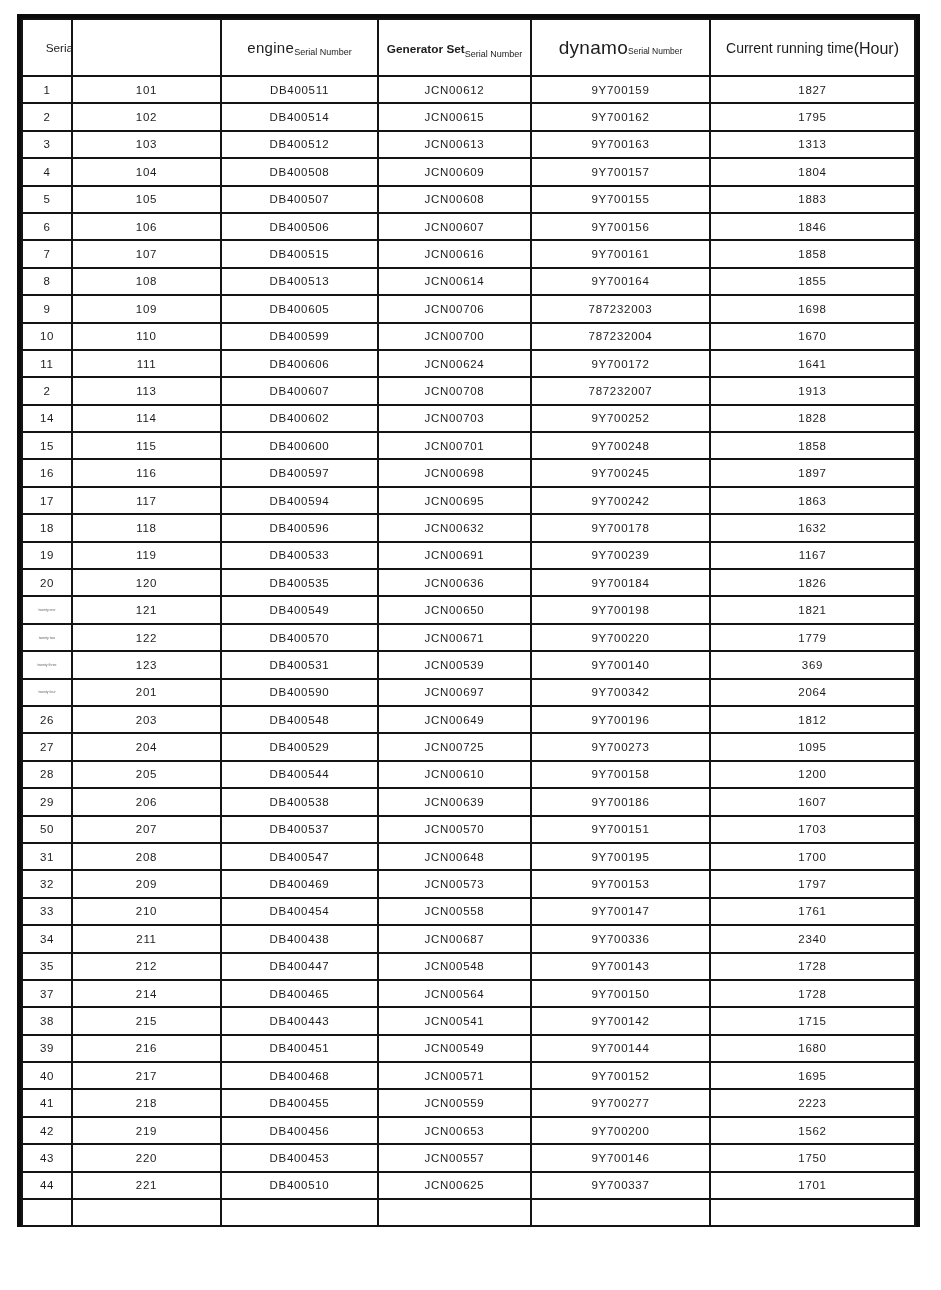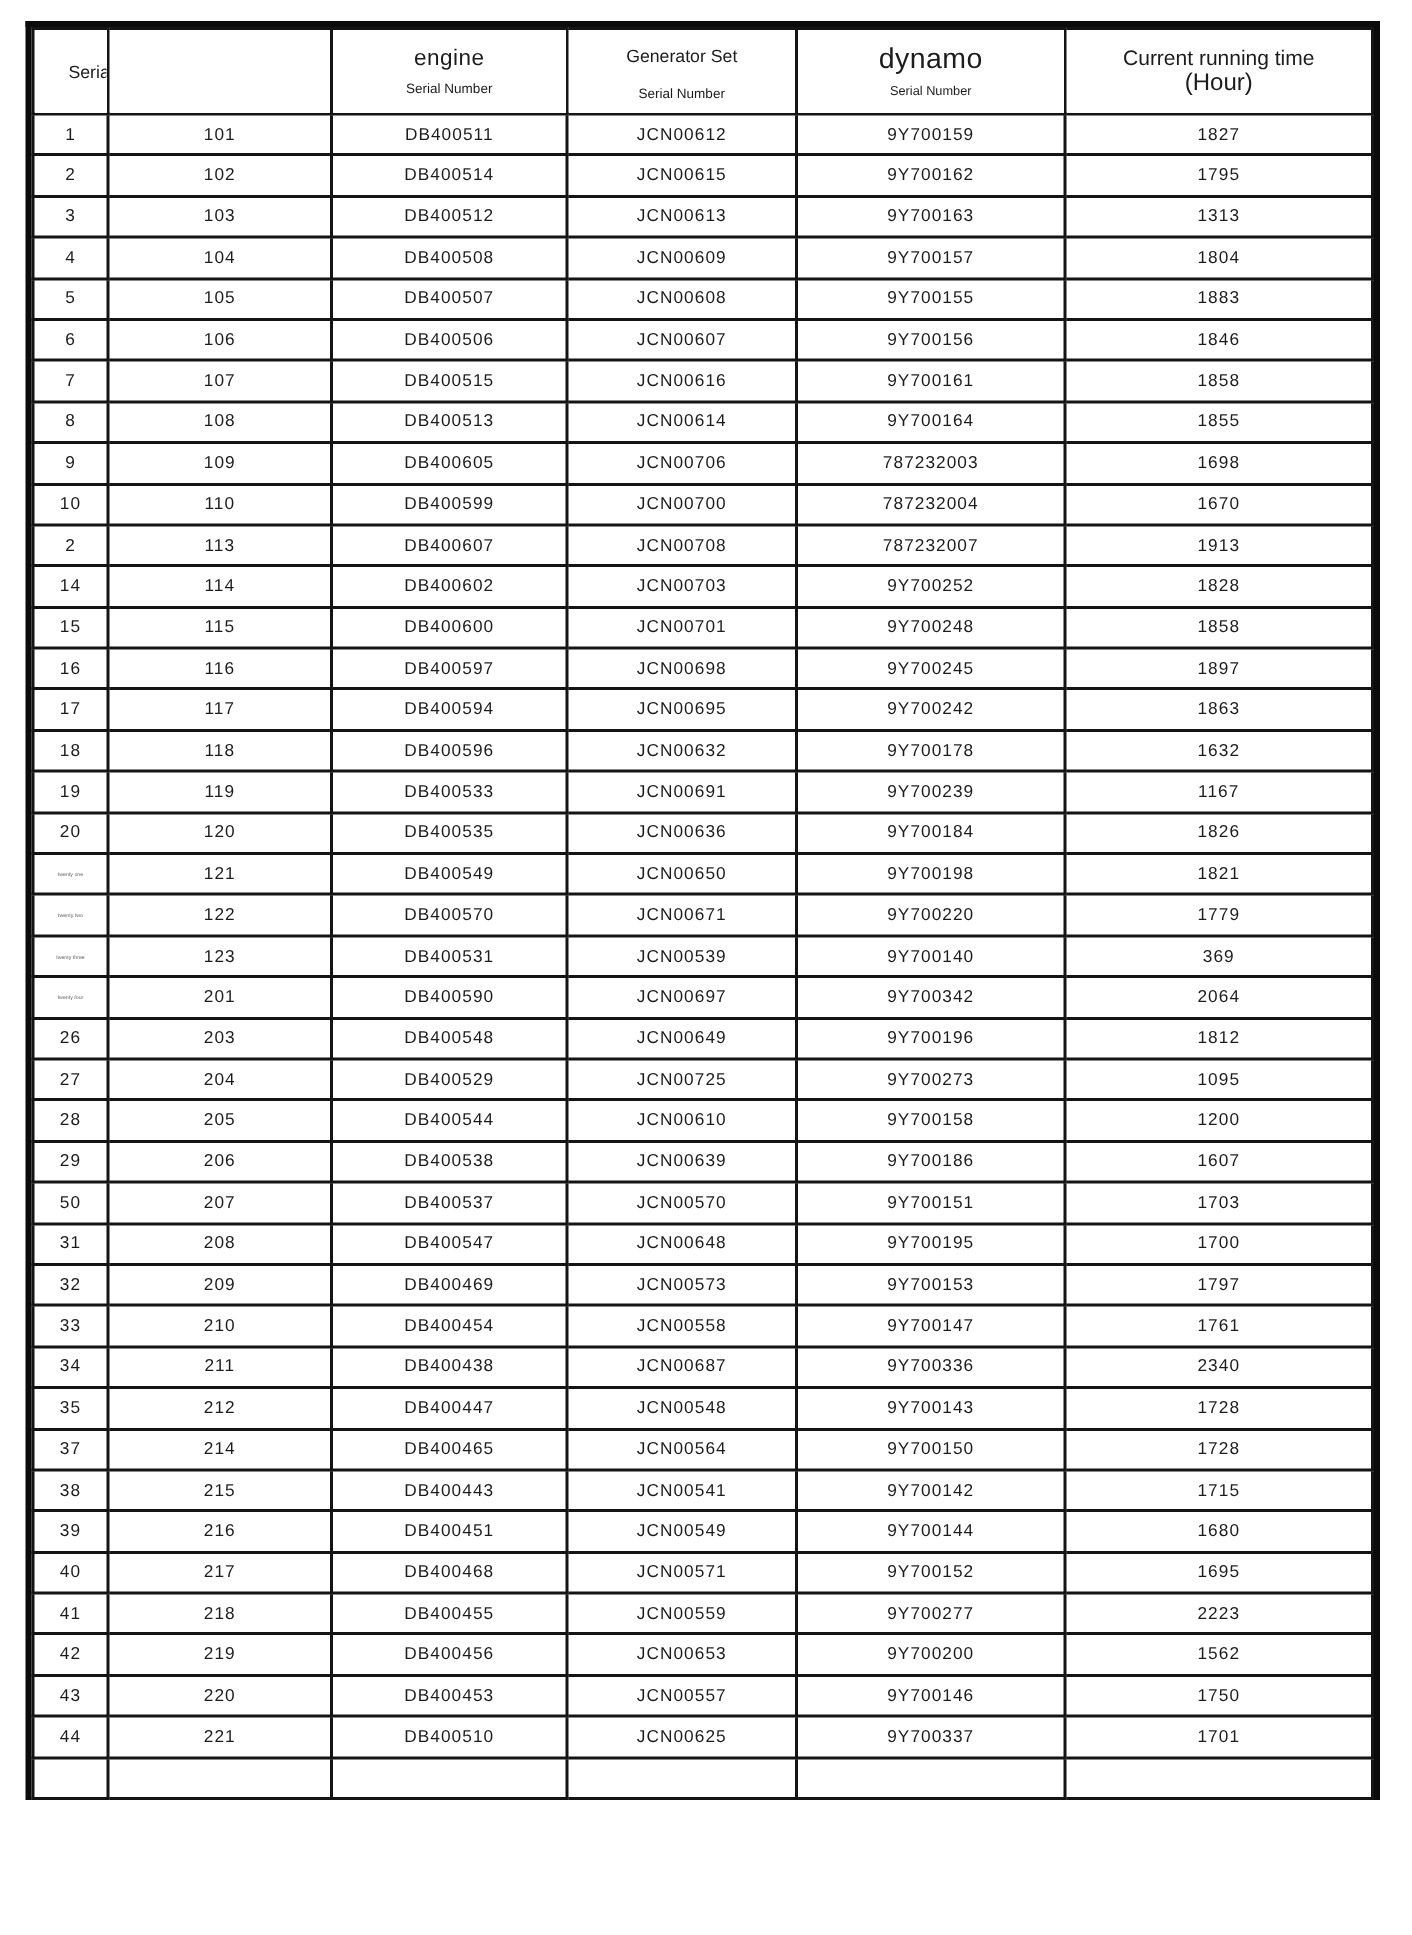--- a/index.html
+++ b/index.html
@@ -65,30 +65,30 @@
     display: flex;
     align-items: center;
     justify-content: center;
     font-size: 11.8px;
     white-space: nowrap;
     z-index: 2;
     pointer-events: none;
   }
   .hcol {
     display: flex;
-    flex-direction: column;
+    flex-direction: row;
     align-items: center;
     justify-content: center;
     height: 100%;
   }
   .hcol .t1, .hcol .t2 { line-height: 1; }
 
   .col-engine  .t1 { font-size: 15px; letter-spacing: 0.3px; }
   .col-engine  .t2 { font-size: 9px;  margin-top: 9px; }
-  .col-genset  .t1 { font-size: 11.8px; margin-top: 4px; }
+  .col-genset  .t1 { font-size: 11.8px; margin-top: 4px; font-weight: bold; }
   .col-genset  .t2 { font-size: 9px;  margin-top: 14px; }
   .col-dynamo  .t1 { font-size: 19px; letter-spacing: 0.3px; }
   .col-dynamo  .t2 { font-size: 8.5px; margin-top: 7px; }
   .col-hours   .t1 { font-size: 14px; }
   .col-hours   .t2 { font-size: 16px; margin-top: 3px; }
 </style>
 </head>
 <body>
 
 <div class="page">
@@ -209,20 +209,28 @@
           </tr>
           <tr>
             <td>10</td>
             <td>110</td>
             <td>DB400599</td>
             <td>JCN00700</td>
             <td>787232004</td>
             <td>1670</td>
           </tr>
           <tr>
+            <td>11</td>
+            <td>111</td>
+            <td>DB400606</td>
+            <td>JCN00624</td>
+            <td>9Y700172</td>
+            <td>1641</td>
+          </tr>
+          <tr>
             <td>2</td>
             <td>113</td>
             <td>DB400607</td>
             <td>JCN00708</td>
             <td>787232007</td>
             <td>1913</td>
           </tr>
           <tr>
             <td>14</td>
             <td>114</td>

